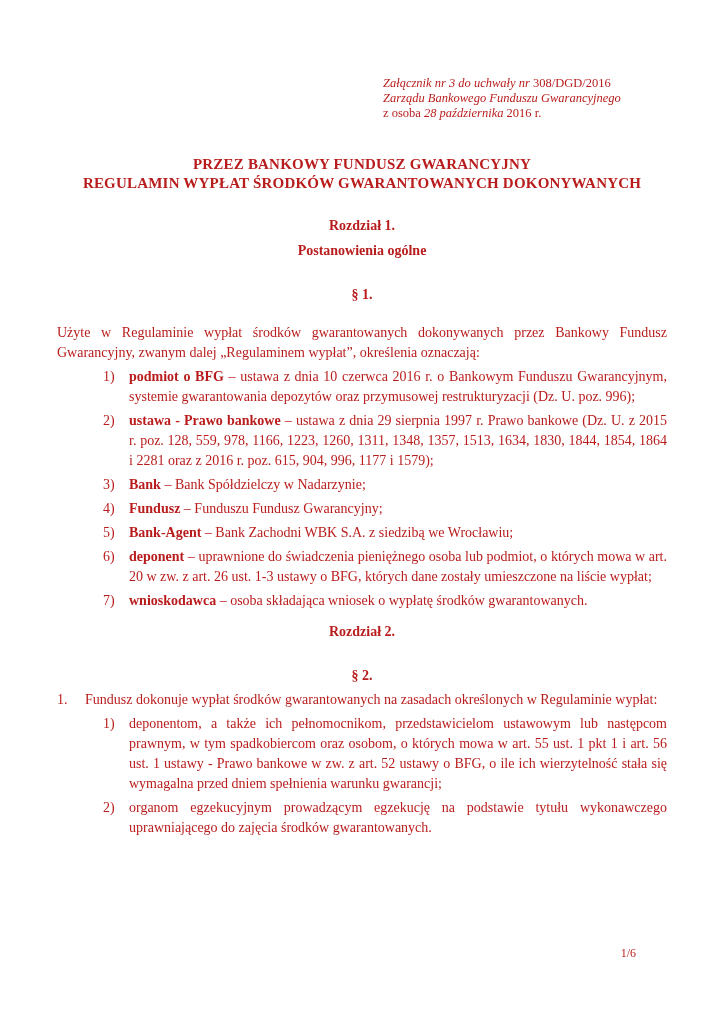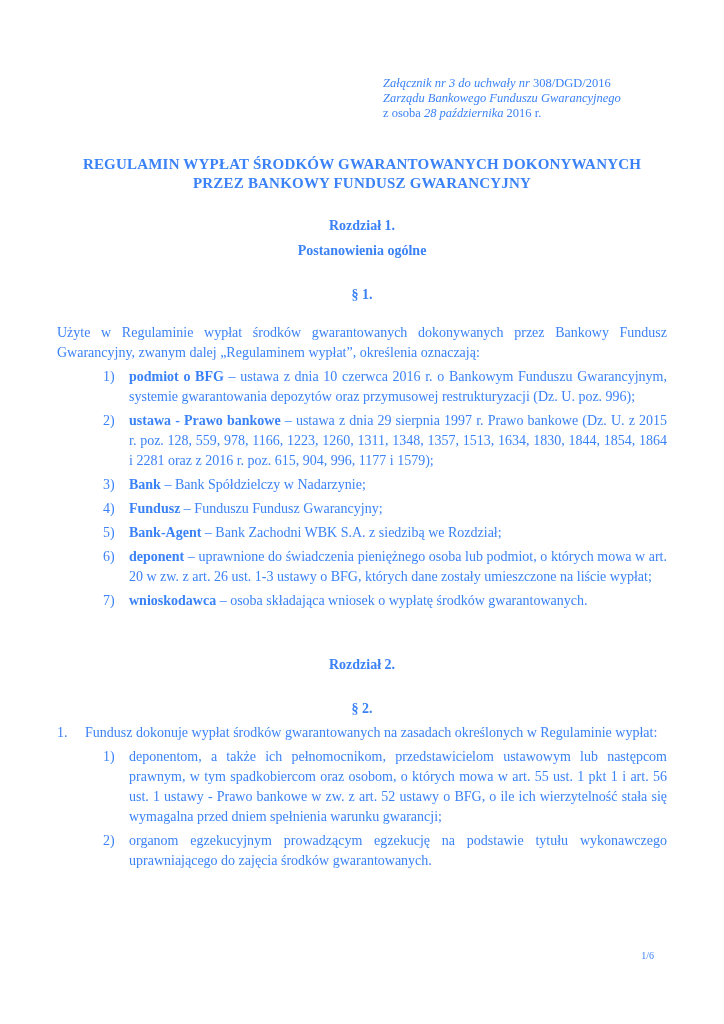--- a/index.html
+++ b/index.html
@@ -1,20 +1,20 @@
 <!DOCTYPE html>
 <html><head>
 <meta charset="utf-8">
 <style>
   html,body { margin:0; padding:0; background:#ffffff; }
   .page {
     position:relative;
     width:724px; height:1024px;
     background:#ffffff;
-    color:#3b82f6;
+    color:#b91c1c;
     font-family:"Liberation Serif","DejaVu Serif",serif;
     font-size:14px;
     box-sizing:border-box;
     padding:76px 57px 0 57px;
     overflow:hidden;
   }
   .annex {
     margin-left:326px;
     font-size:12.5px;
     line-height:15px;
@@ -24,50 +24,50 @@
   .rm { font-style:normal; }
   .doc-title {
     margin-top:34px;
     text-align:center;
     font-weight:bold;
     font-size:15px;
     line-height:19px;
     letter-spacing:0.2px;
   }
   .chapter-heading { margin-top:20px; text-align:center; font-weight:bold; line-height:25px; }
-  .chapter-heading.second { margin-top:41px; }
+  .chapter-heading.second { margin-top:8px; }
   .section-mark { margin-top:22px; text-align:center; font-weight:bold; line-height:20px; }
   .intro { margin-top:18px; text-align:justify; line-height:20px; }
   .point { display:flex; margin-top:4px; line-height:20px; }
   .point .num { width:28px; flex-shrink:0; }
   .point .body { flex:1; text-align:justify; }
   .sublist .point { margin-left:46px; }
   .sublist .point .num { width:26px; }
   b { font-weight:bold; }
   .page-num {
     position:absolute;
-    right:70px; bottom:63px;
-    font-size:10px;
+    right:88px; bottom:63px;
+    font-size:12px;
     font-family:Liberation Serif, serif;
   }
 </style>
 </head>
 <body>
 
 <div class="page">
 
   <div class="annex">
     <div><span class="it">Załącznik nr 3 do uchwały nr</span> <span class="rm">308/DGD/2016</span></div>
     <div><span class="it">Zarządu Bankowego Funduszu Gwarancyjnego</span></div>
     <div><span class="rm">z osoba</span> <span class="it">28 października</span> <span class="rm">2016 r.</span></div>
   </div>
 
   <div class="doc-title">
+    <div>PRZEZ BANKOWY FUNDUSZ GWARANCYJNY</div>
     <div>REGULAMIN WYPŁAT ŚRODKÓW GWARANTOWANYCH DOKONYWANYCH</div>
-    <div>PRZEZ BANKOWY FUNDUSZ GWARANCYJNY</div>
   </div>
 
   <div class="chapter-heading">
     <div>Rozdział 1.</div>
     <div>Postanowienia ogólne</div>
   </div>
 
   <div class="section-mark">§ 1.</div>
 
   <div class="intro">Użyte w Regulaminie wypłat środków gwarantowanych dokonywanych przez Bankowy Fundusz Gwarancyjny, zwanym dalej „Regulaminem wypłat”, określenia oznaczają:</div>
@@ -84,21 +84,21 @@
     <div class="point">
       <span class="num">3)</span>
       <span class="body"><b>Bank</b><span> – Bank Spółdzielczy w Nadarzynie;</span></span>
     </div>
     <div class="point">
       <span class="num">4)</span>
       <span class="body"><b>Fundusz</b><span> – Funduszu Fundusz Gwarancyjny;</span></span>
     </div>
     <div class="point">
       <span class="num">5)</span>
-      <span class="body"><b>Bank-Agent</b><span> – Bank Zachodni WBK S.A. z siedzibą we Rozdział;</span></span>
+      <span class="body"><b>Bank-Agent</b><span> – Bank Zachodni WBK S.A. z siedzibą we Wrocławiu;</span></span>
     </div>
     <div class="point">
       <span class="num">6)</span>
       <span class="body"><b>deponent</b><span> – uprawnione do świadczenia pieniężnego osoba lub podmiot, o których mowa w art. 20 w zw. z art. 26 ust. 1-3 ustawy o BFG, których dane zostały umieszczone na liście wypłat;</span></span>
     </div>
     <div class="point">
       <span class="num">7)</span>
       <span class="body"><b>wnioskodawca</b><span> – osoba składająca wniosek o wypłatę środków gwarantowanych.</span></span>
     </div>
   </div>

